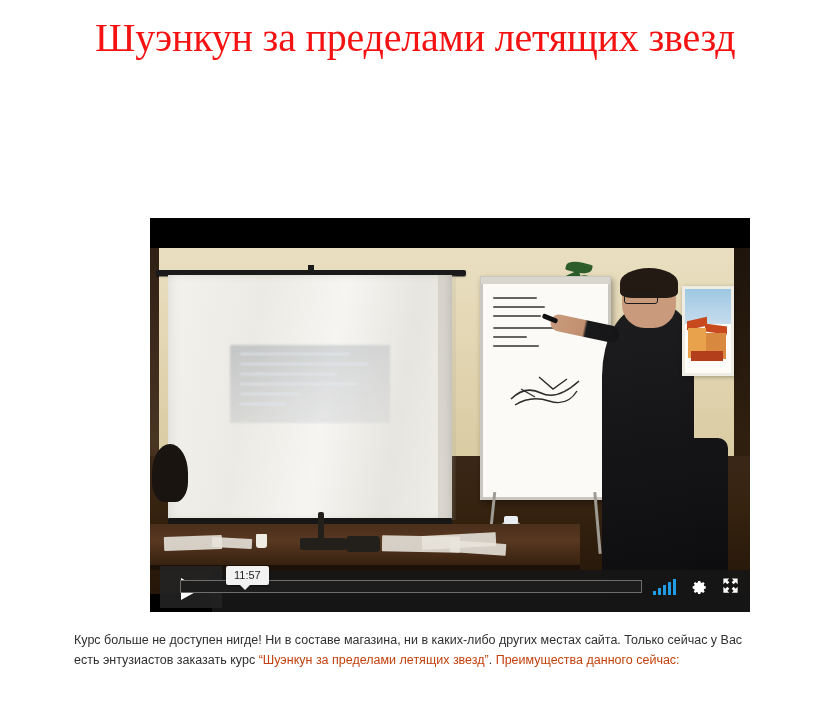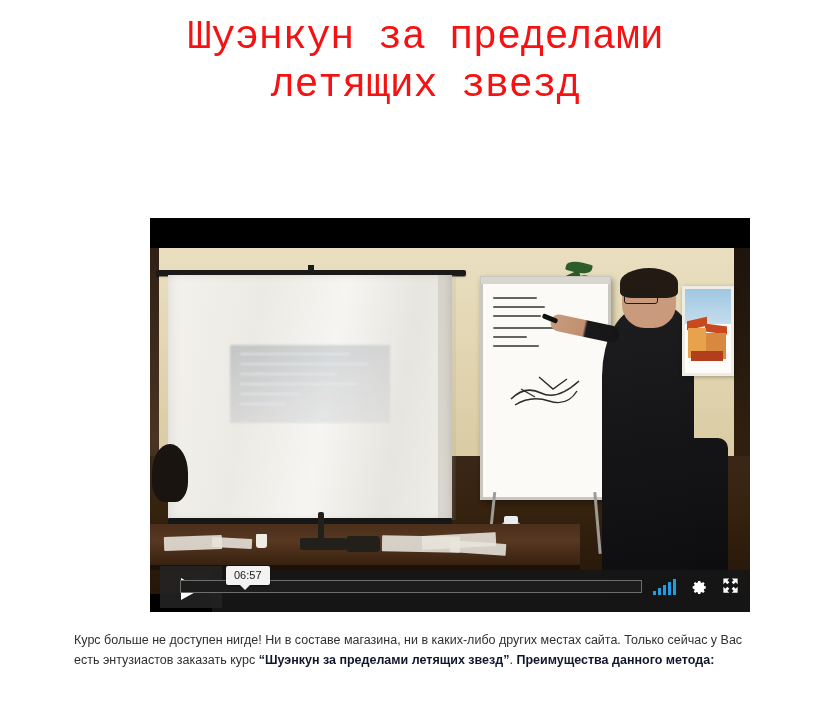--- a/index.html
+++ b/index.html
@@ -20,25 +20,25 @@
   .page {
     width: 822px;
     height: 710px;
     position: relative;
     background: #ffffff;
   }
 
   
   .page-title {
     color: #f41212;
-    font-family: Liberation Mono, monospace;
+    font-family: Liberation Serif, serif;
     font-size: 40px;
     line-height: 48px;
     font-weight: 400;
-    text-align: center;
+    text-align: left;
     margin: 0;
     padding: 14px 66px 0 95px;
     letter-spacing: -0.2px;
   }
 
   
   .subtitle {
     margin: 0;
     padding: 22px 88px 0 88px;
     font-size: 12.5px;
@@ -515,21 +515,21 @@
     position: absolute;
     left: 74px;
     top: 630px;
     width: 676px;
     font-size: 12.5px;
     line-height: 20px;
     color: #2f2f2f;
     font-family: "Liberation Sans", sans-serif;
     text-align: left;
   }
-  .bottom-text b { font-weight: 700; color: #0f172a; }
+  .bottom-text b { font-weight: 400; color: #c2410c; }
 </style>
 </head>
 <body>
 
 <div class="page">
 
   <h1 class="page-title" style="color: rgb(244, 18, 18);">Шуэнкун за пределами летящих звезд</h1>
 
 
   <div class="video-wrap">
@@ -630,21 +630,21 @@
     <div class="controls">
 
       <div class="ctrl-bar"></div>
 
       <div class="play-btn">
         <div class="play-tri"></div>
       </div>
 
       <div class="progress-track"></div>
 
-      <div class="time-tooltip">06:57</div>
+      <div class="time-tooltip">11:57</div>
 
       <div class="ctrl-right">
 
         <div class="bars-icon">
           <i style="height: 4px; background: rgb(31, 156, 228);"></i>
           <i style="height: 7px; background: rgb(31, 156, 228);"></i>
           <i style="height: 10px; background: rgb(31, 156, 228);"></i>
           <i style="height: 13px; background: rgb(31, 156, 228);"></i>
           <i style="height: 16px; background: rgb(31, 156, 228);"></i>
         </div>
@@ -655,16 +655,16 @@
 
         <svg class="fs-icon" viewBox="0 0 24 24">
           <path fill="#ffffff" d="M3 3h7.5L8 5.5 10.5 8 8 10.5 5.5 8 3 10.5zM21 3v7.5L18.5 8 16 10.5 13.5 8 16 5.5 13.5 3zM3 21v-7.5L5.5 16 8 13.5 10.5 16 8 18.5 10.5 21zM21 21h-7.5l2.5-2.5L13.5 16l2.5-2.5L18.5 16l2.5-2.5z"></path>
         </svg>
 
       </div>
     </div>
   </div>
 
   <div class="bottom-text">
-    <span>Курс больше не доступен нигде! Ни в составе магазина, ни в каких-либо других местах сайта. Только сейчас у Вас есть энтузиастов заказать курс </span><b>“Шуэнкун за пределами летящих звезд”</b><span>. </span><b>Преимущества данного метода:</b>
+    <span>Курс больше не доступен нигде! Ни в составе магазина, ни в каких-либо других местах сайта. Только сейчас у Вас есть энтузиастов заказать курс </span><b>“Шуэнкун за пределами летящих звезд”</b><span>. </span><b>Преимущества данного сейчас:</b>
   </div>
 
 </div>
 
 </body></html>

